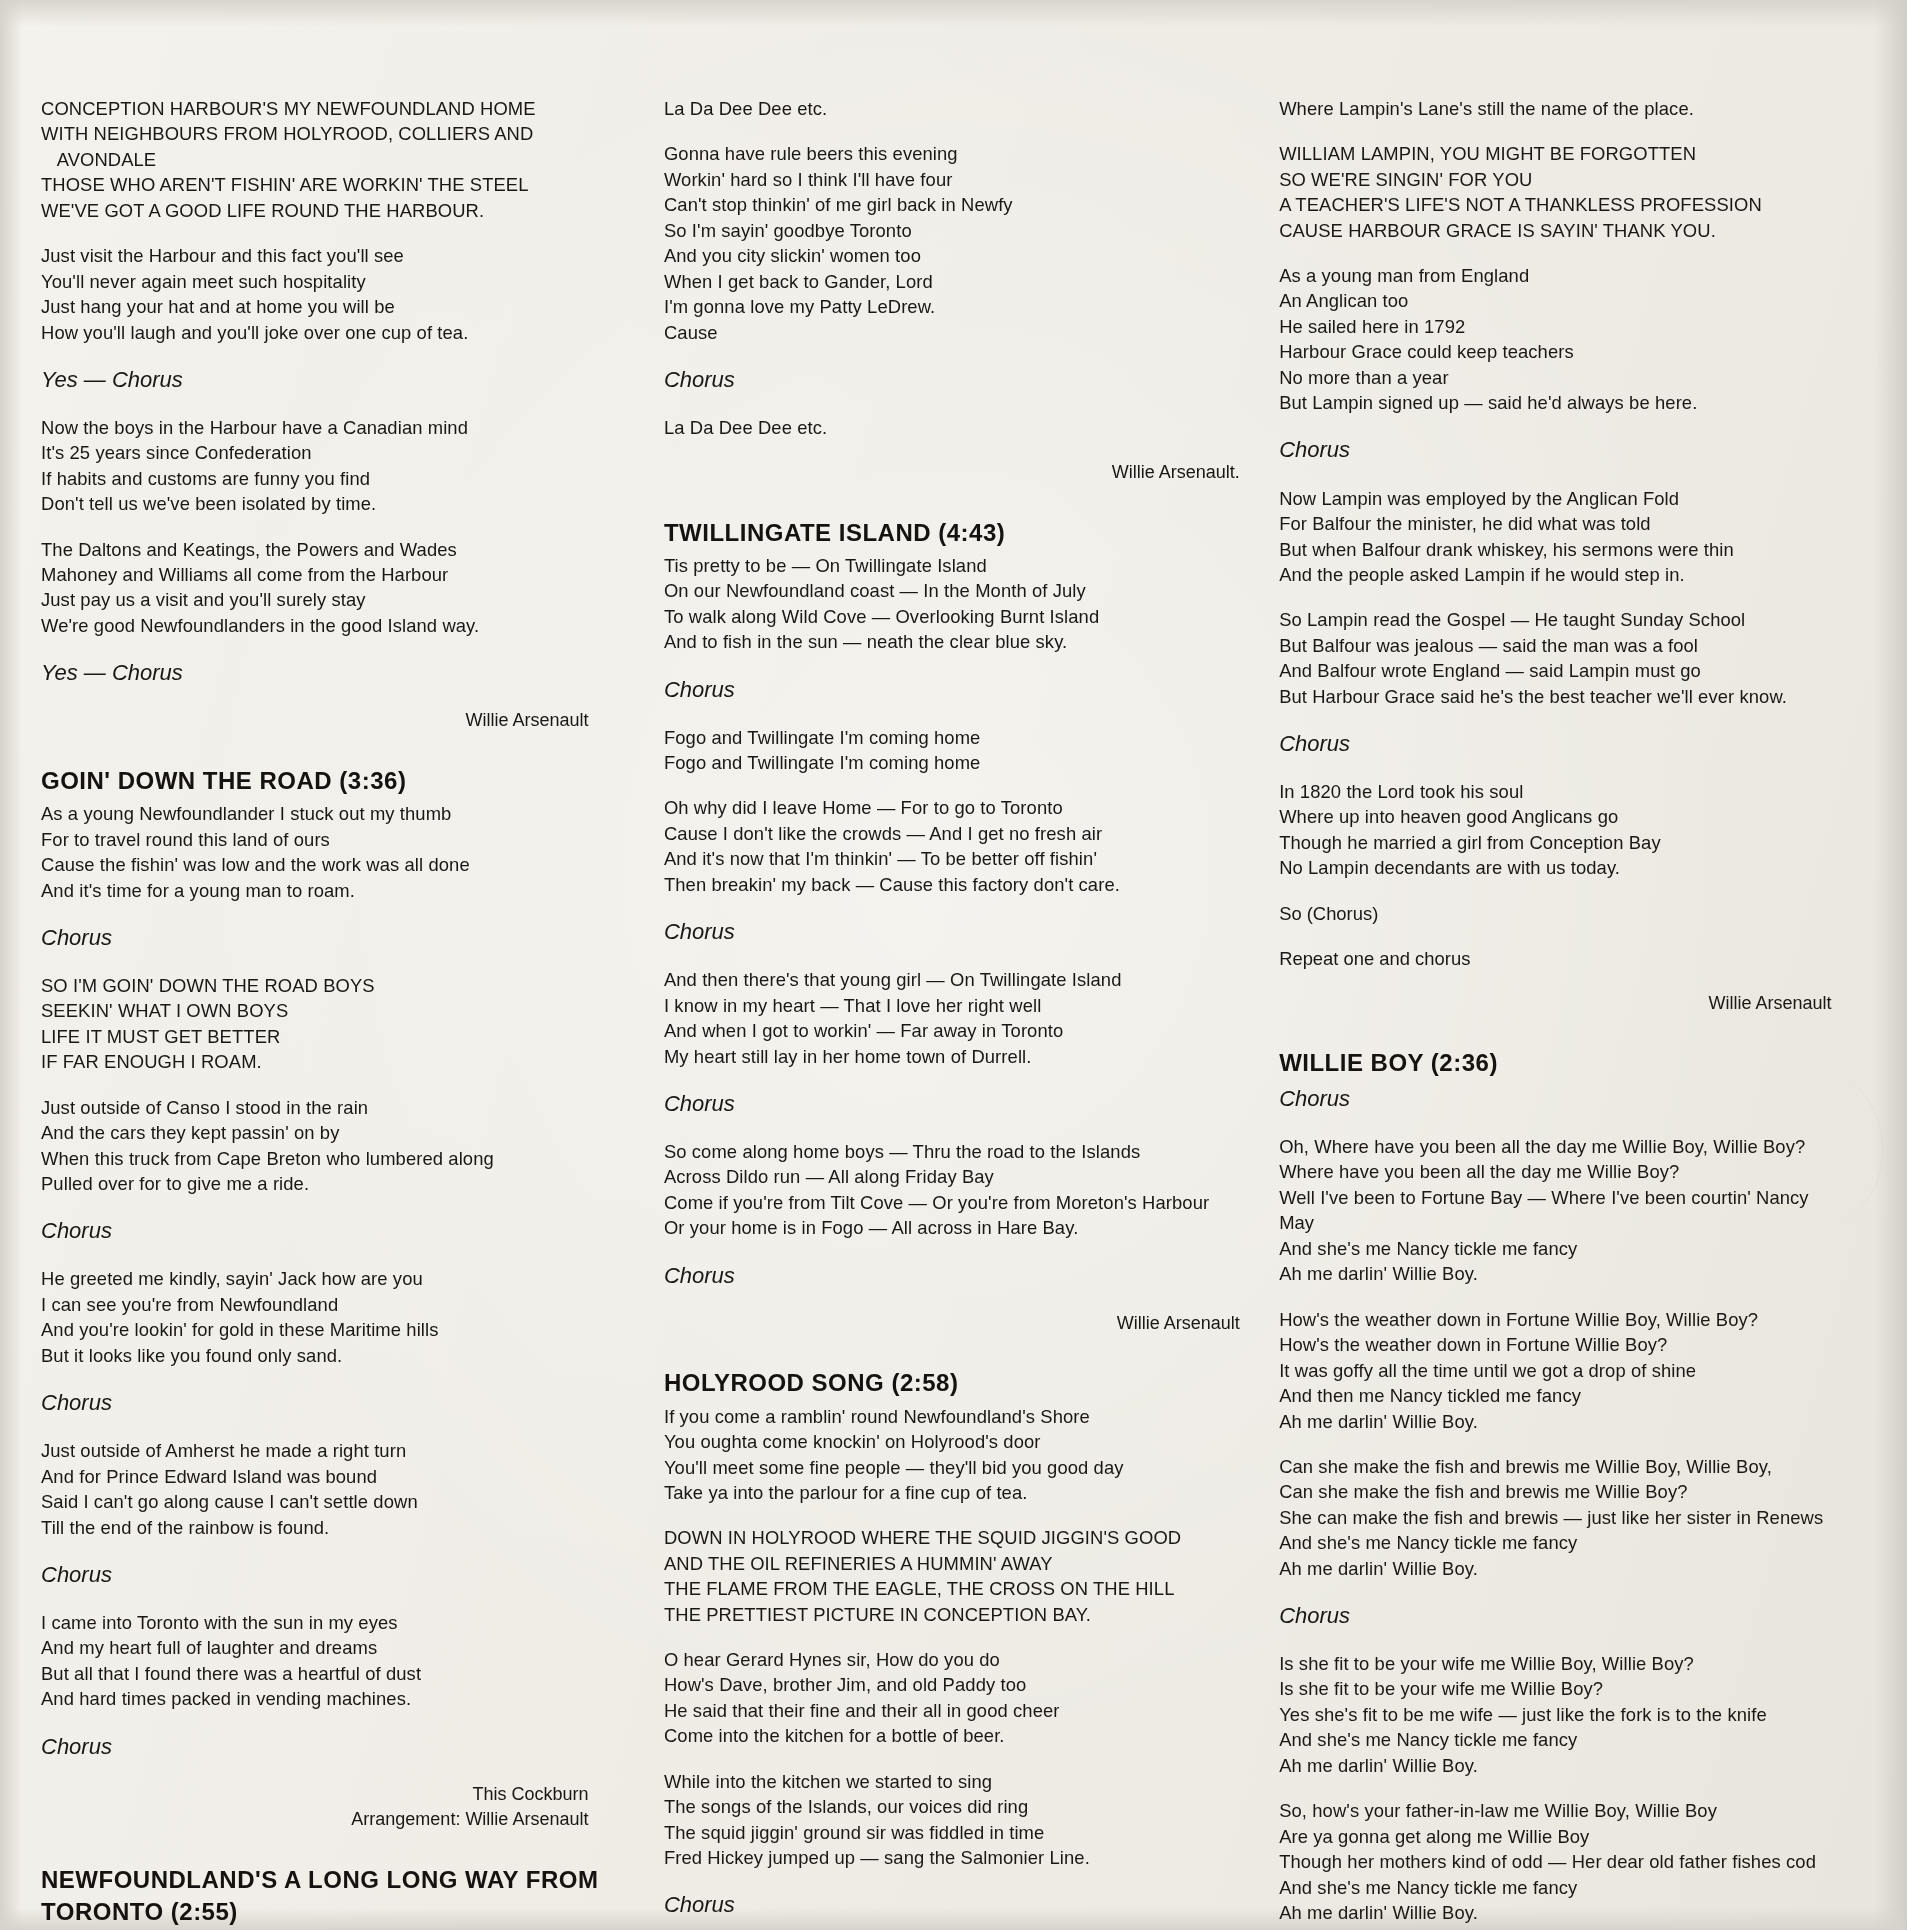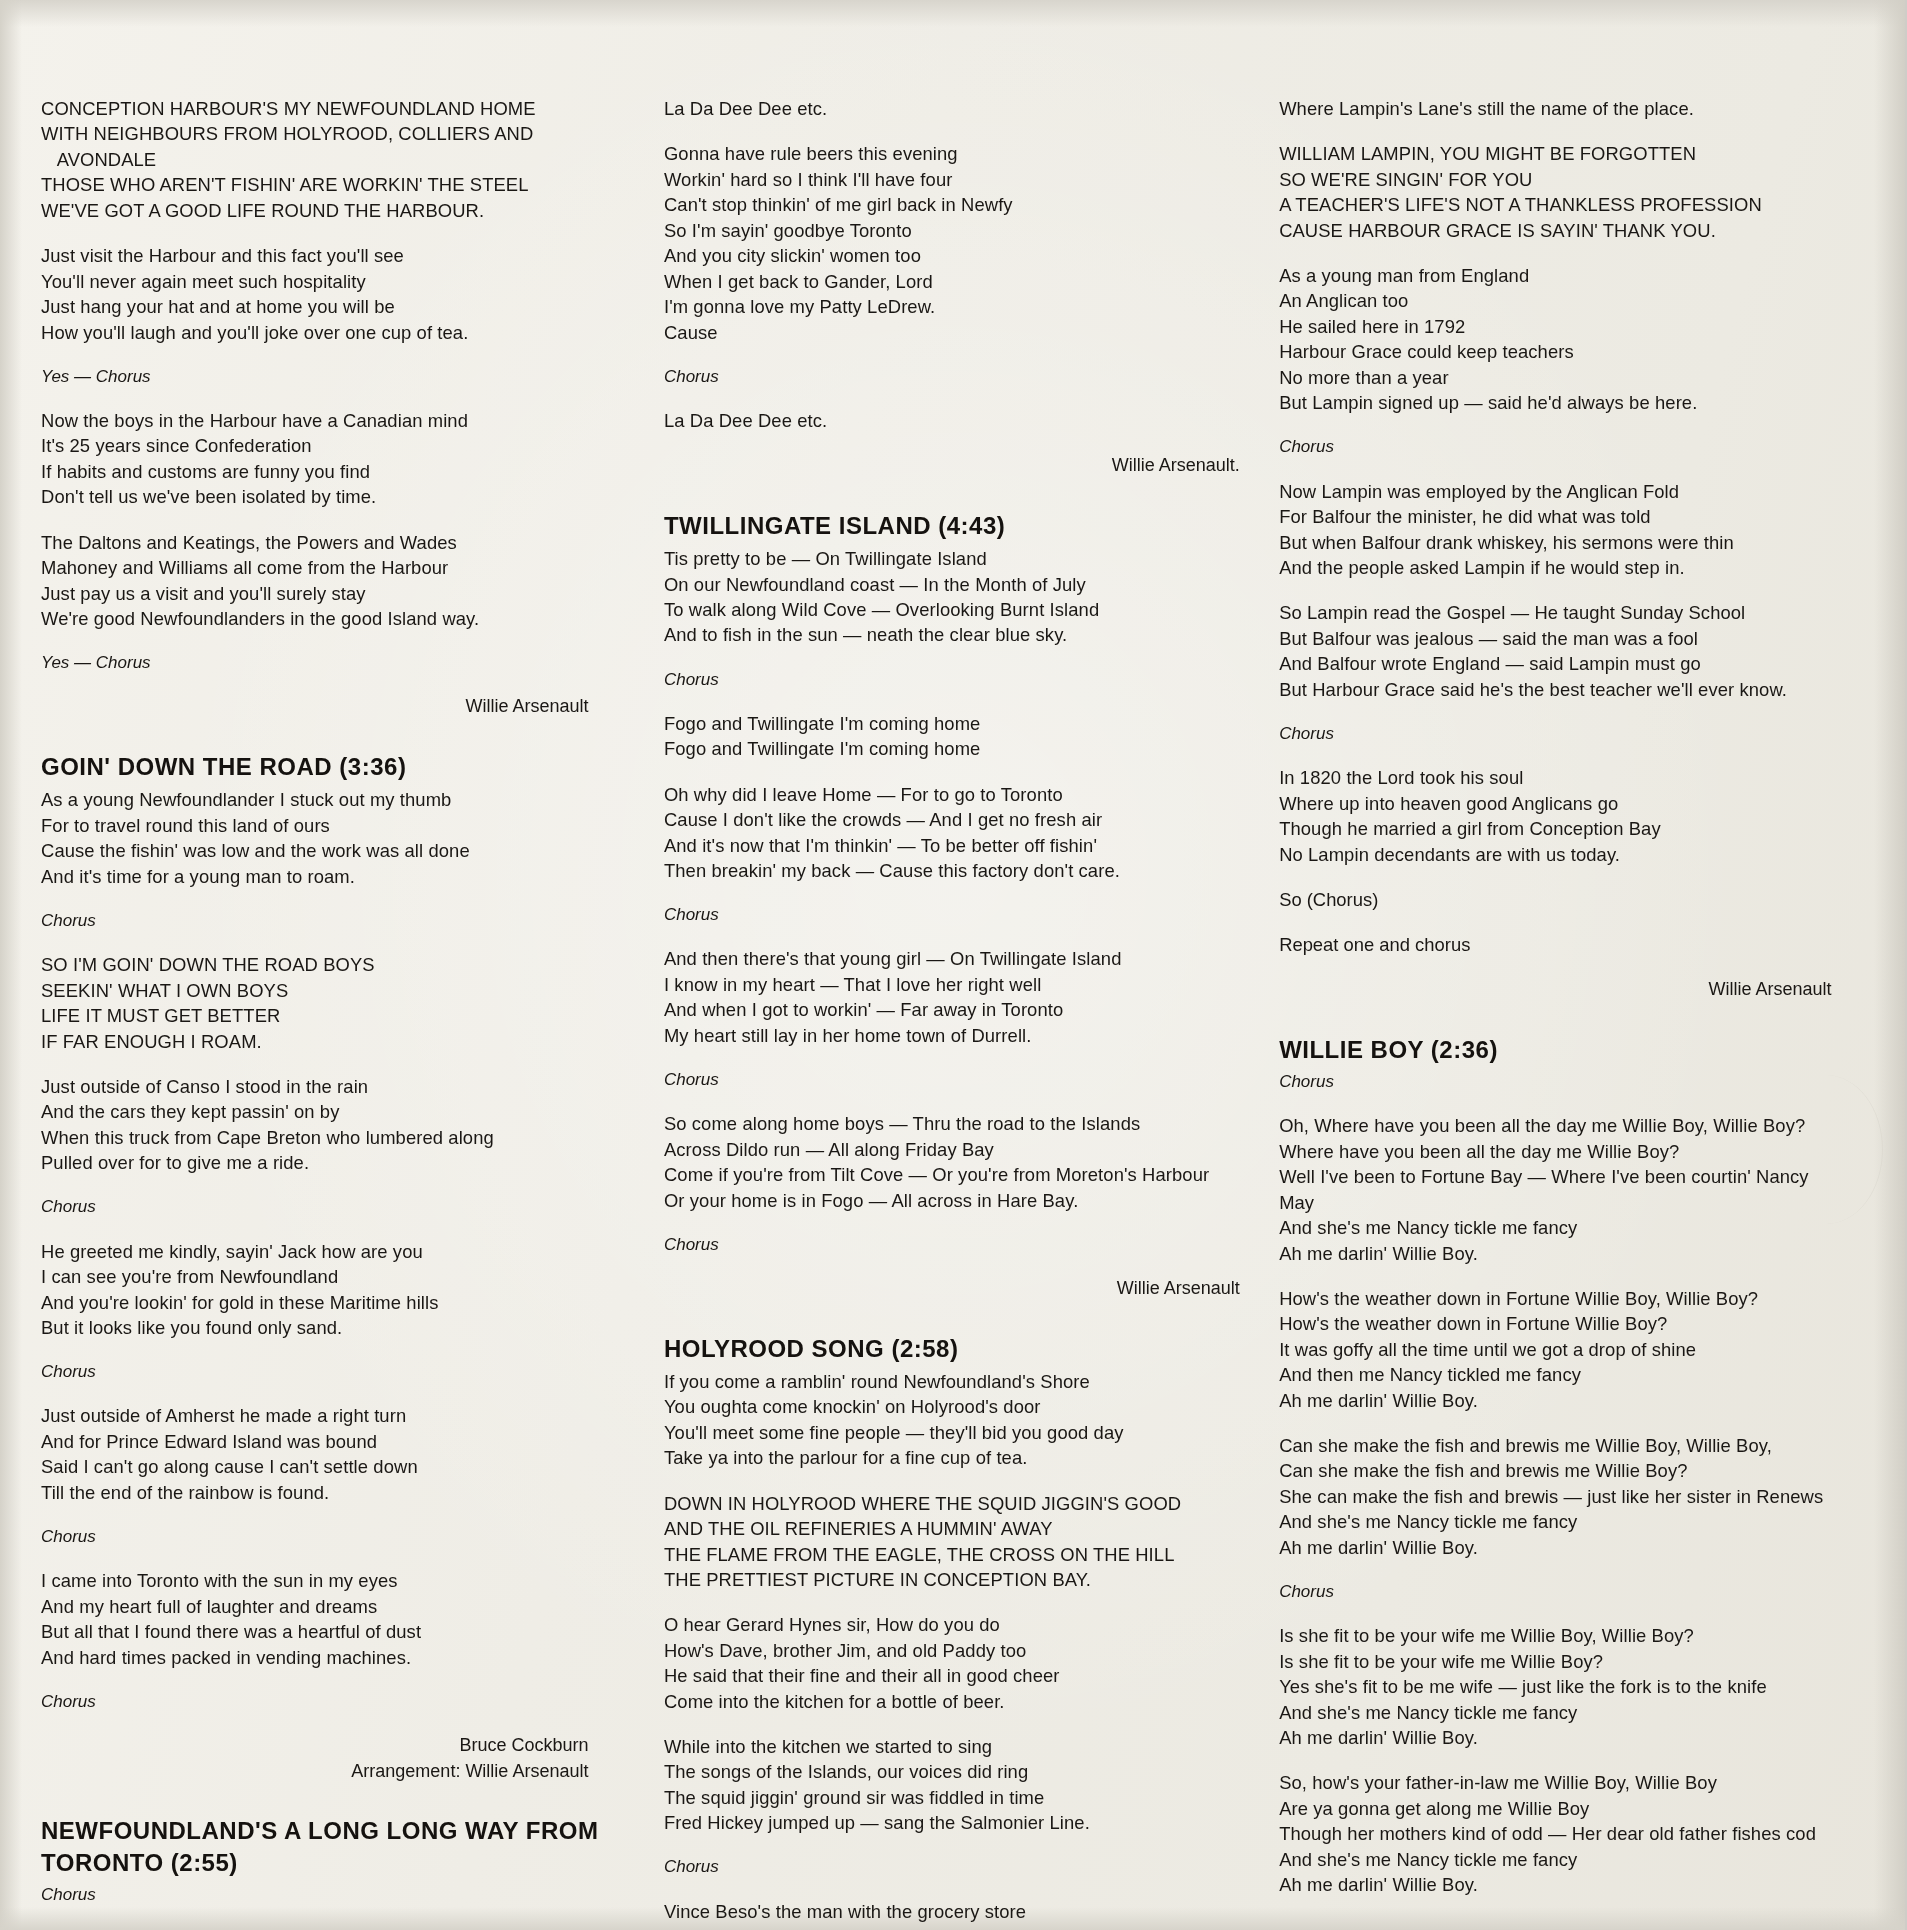--- a/index.html
+++ b/index.html
@@ -90,21 +90,21 @@
   .block {
     font-size: 18.4px;
     line-height: 1.385;
     color: #1a1714;
     white-space: pre-wrap;
     margin: 0 0 19.7px 0;
     letter-spacing: 0.1px;
   }
   .chorus-mark {
     font-style: italic;
-    font-size: 17px;
+    font-size: 22px;
     color: #1a1714;
     margin: 0 0 19.7px 0;
     line-height: 1.385;
     white-space: pre-wrap;
   }
   .credit {
     font-size: 18px;
     line-height: 1.42;
     color: #1a1714;
     text-align: right;
@@ -176,21 +176,21 @@
         <div class="block">Just outside of Amherst he made a right turn
 And for Prince Edward Island was bound
 Said I can't go along cause I can't settle down
 Till the end of the rainbow is found.</div>
         <div class="chorus-mark">Chorus</div>
         <div class="block">I came into Toronto with the sun in my eyes
 And my heart full of laughter and dreams
 But all that I found there was a heartful of dust
 And hard times packed in vending machines.</div>
         <div class="chorus-mark">Chorus</div>
-        <div class="credit pad-r">Bruce Cockburn
+        <div class="credit pad-r">This Cockburn
 Arrangement: Willie Arsenault</div>
         <div class="song-title gap-before-title">NEWFOUNDLAND'S A LONG LONG WAY
 FROM TORONTO (2:55)</div>
         <div class="chorus-mark">Chorus</div>
         <div class="block">NEWFOUNDLAND'S A LONG LONG WAY FROM TORONTO
 NEWFOUNDLAND'S A LONG LONG WAY FROM T.O.
 I TRIED TO WRITE HER EVERY DAY
 NOW I'M FLYIN' HOME TO GANDER ON E.P.A.
 CAUSE NEWFOUNDLAND'S A LONG LONG WAY
 FROM TORONTO.</div>

